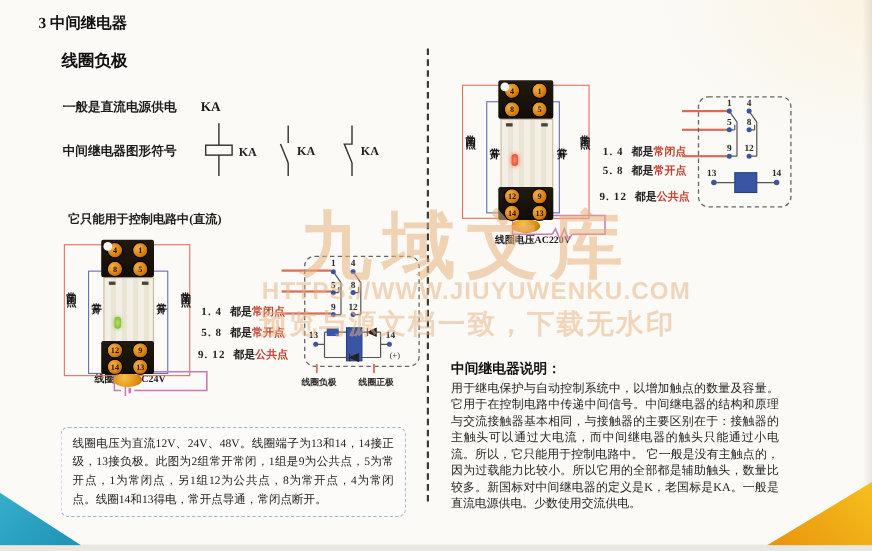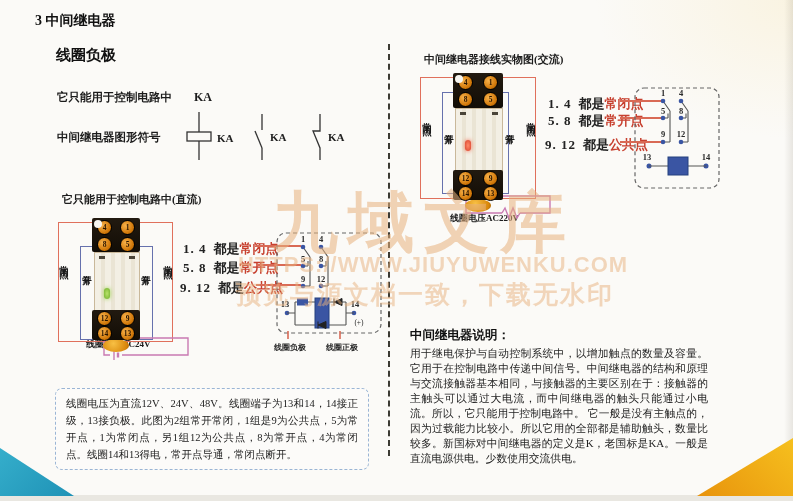--- a/index.html
+++ b/index.html
@@ -24,21 +24,21 @@
   .h1{font-size:14px;font-weight:bold;color:#111;}
   .h2{font-size:15px;font-weight:bold;color:#111;}
   .symrow{font-size:11.5px;font-weight:bold;color:#1c1c1c;}
   .symrow .ka{margin-left:22px;font-size:12px;}
   .panel-title{font-size:11px;font-weight:bold;color:#1c1c1c;}
   .notebox{border:1px dashed #9ab5d5;border-radius:7px;font-size:10.5px;line-height:17px;
            padding:6px 10px;text-align:justify;color:#222;background:rgba(255,255,255,.25);}
   .desc-h{font-size:12.5px;font-weight:bold;color:#111;}
   .desc-b{font-size:10.8px;line-height:15px;text-align:justify;color:#1e1e1e;font-weight:500;}
   
-  .legend-row{font-size:13px;font-weight:bold;white-space:nowrap;}
+  .legend-row{font-size:10px;font-weight:bold;white-space:nowrap;margin-top:36px;}
   .lg-pins{margin-right:7px;letter-spacing:1px;}
   .lg-term{color:#c7402f;}
   .leader{height:1.5px;background:#d96a55;}
   
   .relay{z-index:5;}
   .frame{position:absolute;border:1.5px solid;}
   .frame.red{border-color:#e0705c;}
   .frame.blue{border-color:#6671ad;}
   .vlabel{position:absolute;writing-mode:vertical-rl;text-orientation:upright;font-size:9.5px;
           font-weight:bold;color:#1a1a1a;letter-spacing:2px;line-height:10px;z-index:6;}
@@ -74,21 +74,21 @@
   <div>
     <div class="abs wm wm-title">九域文库</div>
     <div class="abs wm wm-url">HTTPS://WWW.JIUYUWENKU.COM</div>
     <div class="abs wm wm-note">预览与源文档一致，下载无水印</div>
   </div>
 
   <div class="abs h1" style="left:35px;top:12px">3  中间继电器</div>
   <div class="abs h2" style="left:56px;top:46px">线圈负极</div>
 
   <div class="abs symrow" style="left:57px;top:90px">
-    <span>它只能用于控制电路中</span><span class="ka">KA</span>
+    <span>一般是直流电源供电</span><span class="ka">KA</span>
   </div>
   <div class="abs symrow" style="left:57px;top:130px">中间继电器图形符号</div>
 
   <svg class="abs" style="left:182px;top:110px" width="170" height="52" viewBox="0 0 170 52">
     <g stroke="#333" stroke-width="1.3" fill="none">
       <line x1="17" y1="2" x2="17" y2="22"></line>
       <rect x="5" y="22" width="24" height="9"></rect>
       <line x1="17" y1="31" x2="17" y2="50"></line>
     </g>
     <text x="35" y="32" font-size="11" font-weight="bold" fill="#222">KA</text>
@@ -211,21 +211,20 @@
       <line x1="70" y1="103" x2="70" y2="111"></line>
     </g>
     <text x="20" y="122" font-size="8" font-weight="bold" fill="#2a2a2a" text-anchor="middle">线圈负极</text>
     <text x="72" y="122" font-size="8" font-weight="bold" fill="#2a2a2a" text-anchor="middle">线圈正极</text>
   </svg>
 
   <div class="abs notebox" style="left:55px;top:388px;width:292px">
     <span>线圈电压为直流12V、24V、48V。线圈端子为13和14，14接正级，13接负极。此图为2组常开常闭，1组是9为公共点，5为常开点，1为常闭点，另1组12为公共点，8为常开点，4为常闭点。线圈14和13得电，常开点导通，常闭点断开。</span>
   </div>
 
-  <div class="abs panel-title" style="left:424px;top:52px">中间继电器接线实物图(交流)</div>
 
   <div class="abs relay" style="left:420px;top:70px;width:117px;height:155px">
     <div class="frame red" style="left:0;top:7px;width:114px;height:120px"></div>
     <div class="frame blue" style="left:22px;top:22px;width:65px;height:100px"></div>
     <div class="vlabel" style="left:2px;top:44px">常闭点</div>
     <div class="vlabel" style="left:24px;top:56px">常开</div>
     <div class="vlabel" style="left:85px;top:56px">常开</div>
     <div class="vlabel" style="left:106px;top:44px">常闭点</div>
 
     <svg class="abs" style="left:-14px;top:113px" width="160" height="44" viewBox="0 0 160 44">

